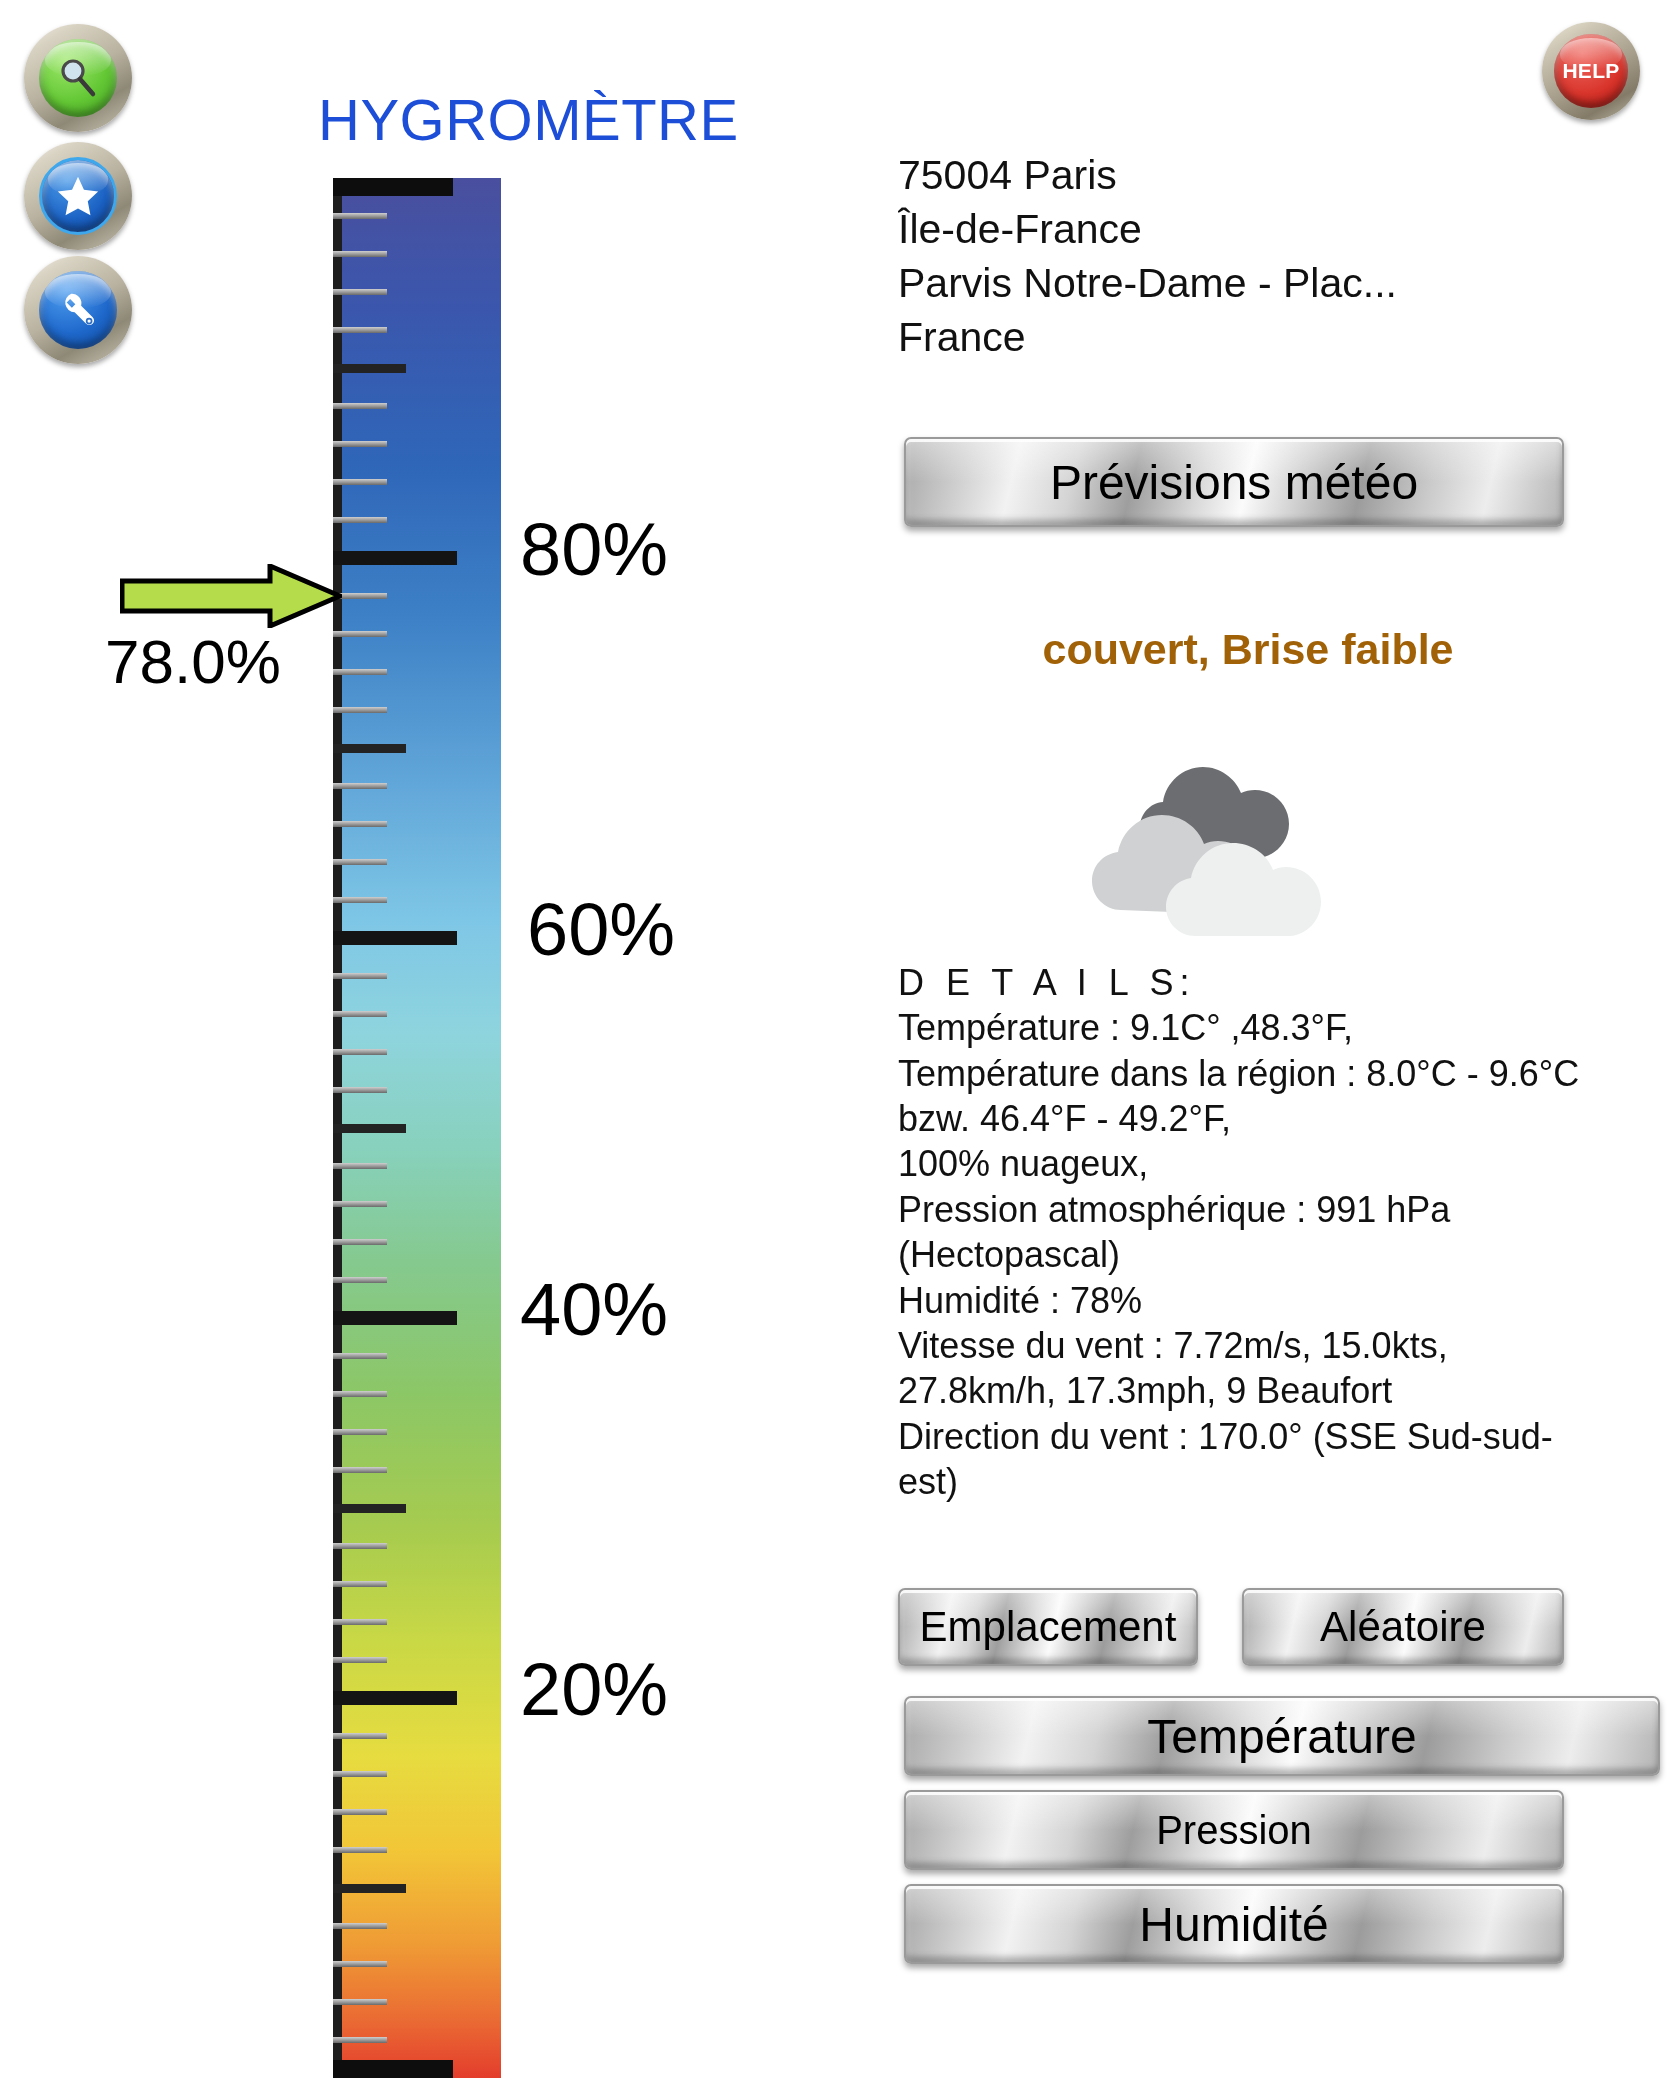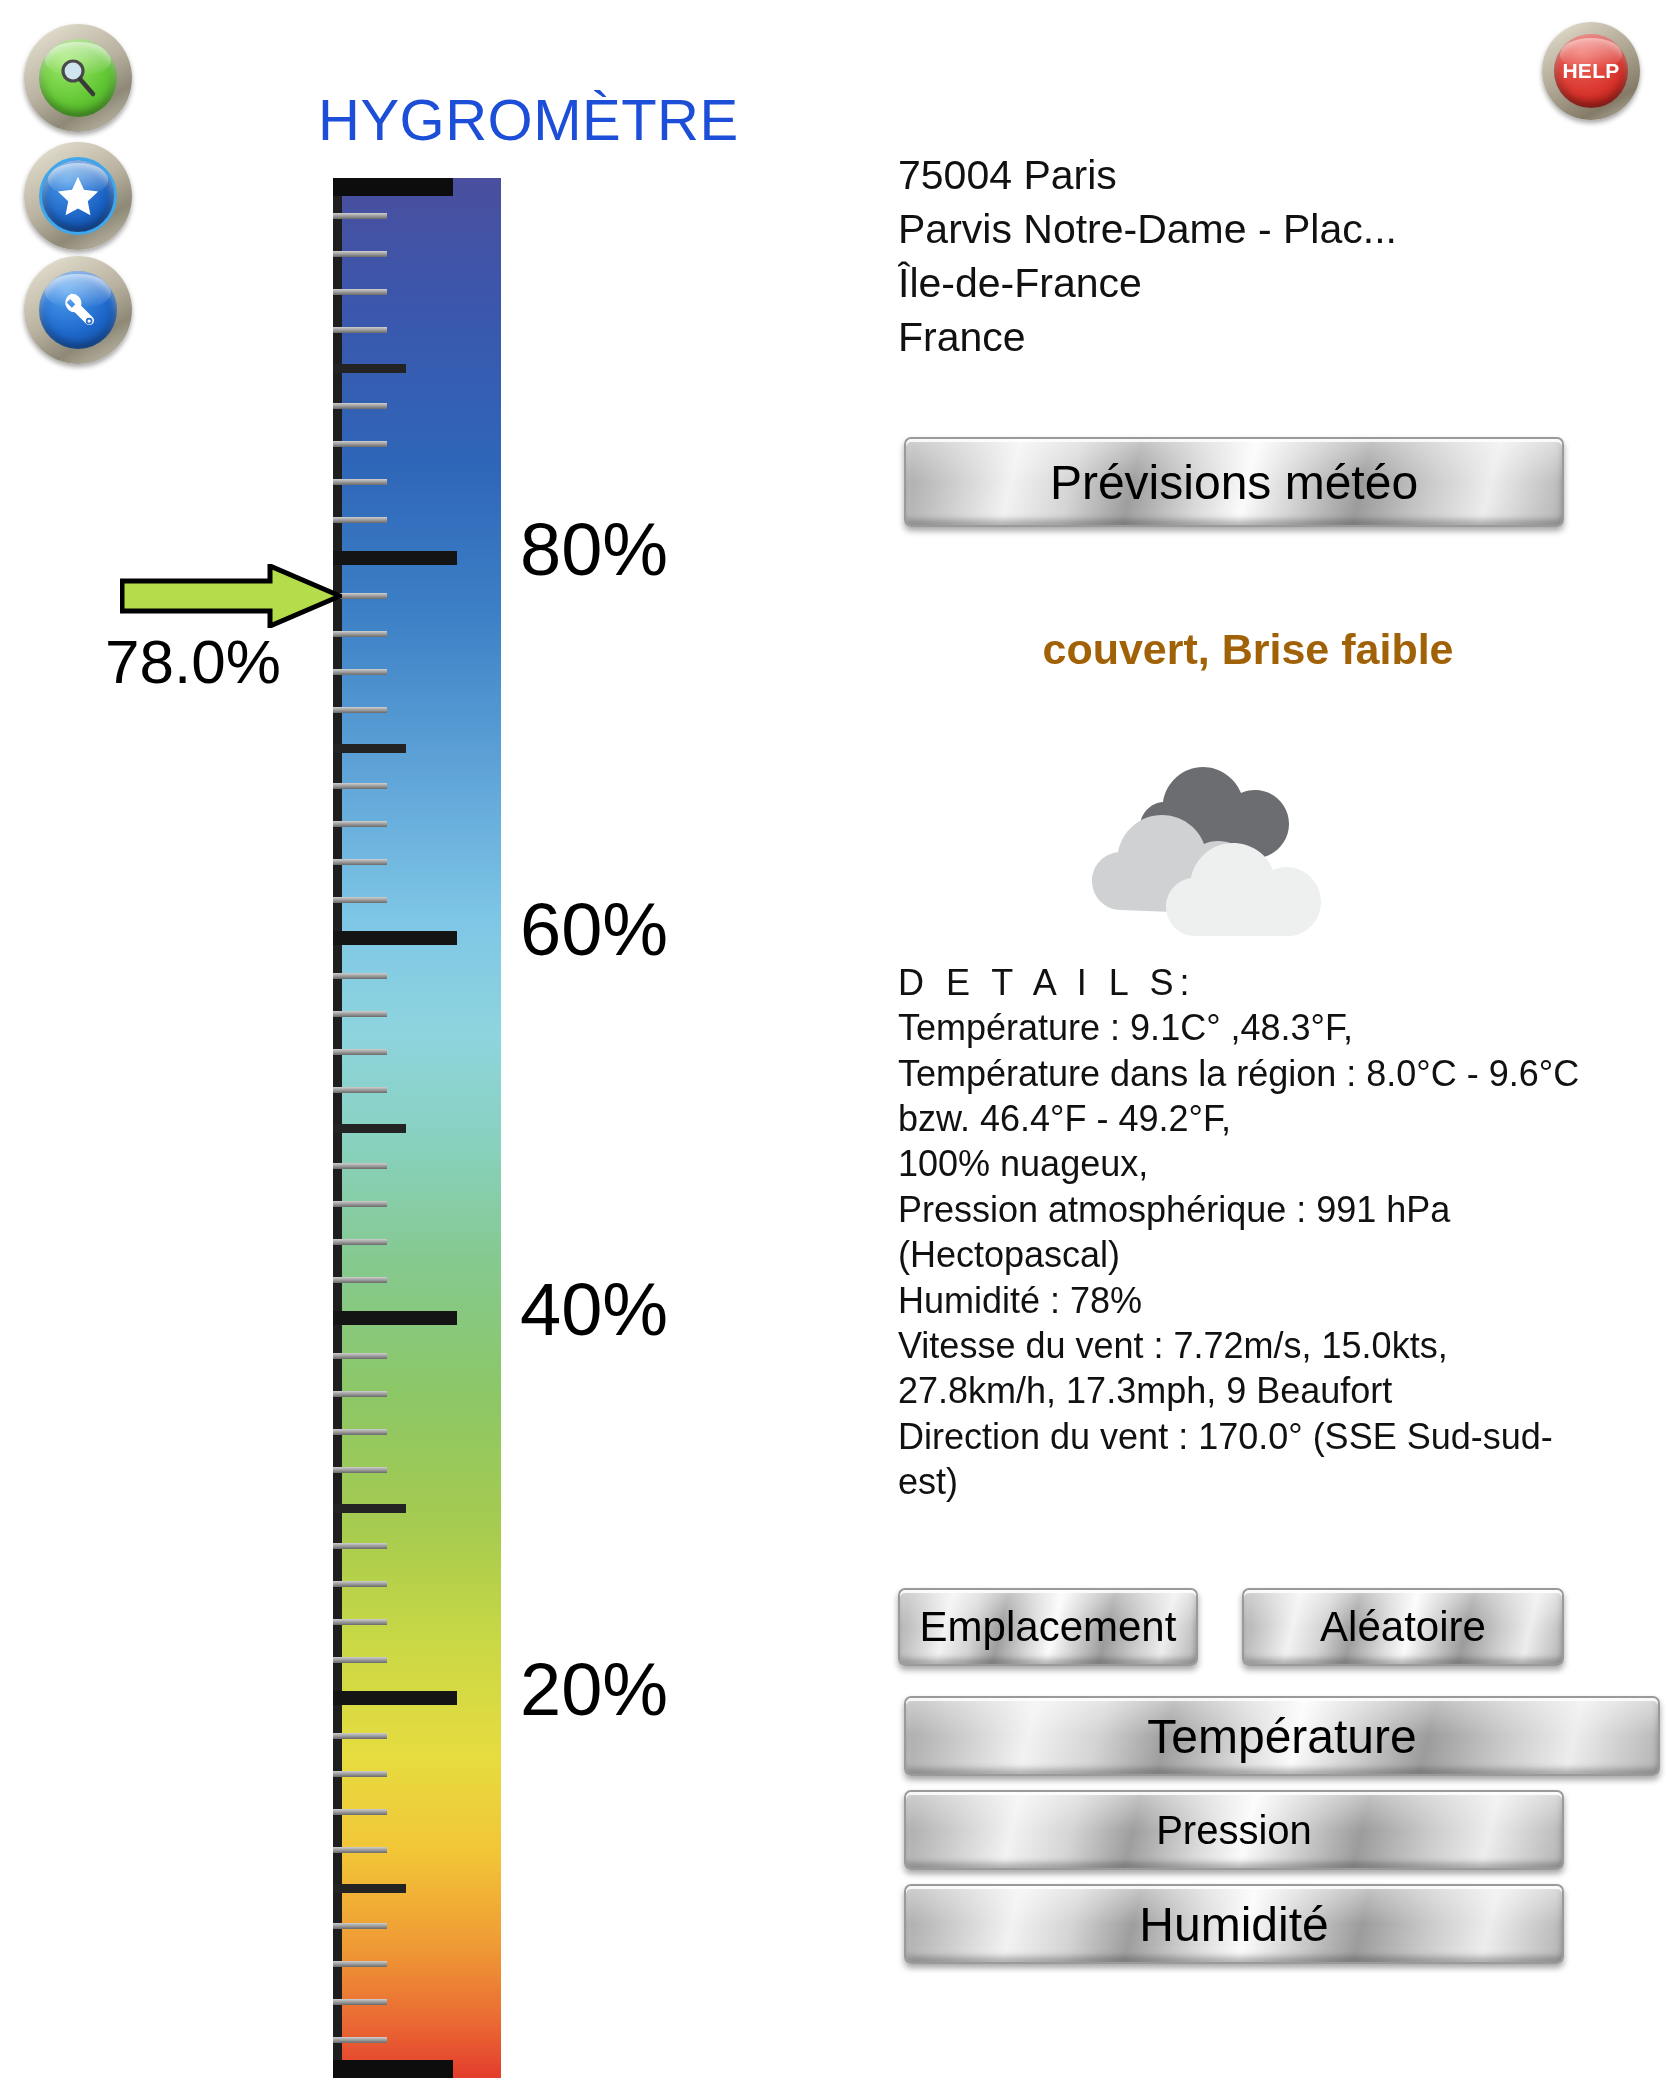--- a/index.html
+++ b/index.html
@@ -284,36 +284,36 @@
         <div class="tick mid" style="top: 186px;"></div>
         <div class="tick minor" style="top: 149px;"></div>
         <div class="tick minor" style="top: 111px;"></div>
         <div class="tick minor" style="top: 73px;"></div>
         <div class="tick minor" style="top: 35px;"></div>
         <div class="tick endcap" style="top: 0px;"></div>
       </div>
   </div>
   <div id="gauge-labels">
       <div class="tick-label" style="top: 513px;">80%</div>
-      <div class="tick-label" style="top: 893px;">60%</div>
+      <div class="tick-label" style="top: 893px; margin-left: 7px;">60%</div>
       <div class="tick-label" style="top: 1273px;">40%</div>
       <div class="tick-label" style="top: 1653px;">20%</div>
     </div>
 
   <svg id="marker-arrow" viewBox="0 0 222 64" style="top: 564px;">
     <polygon points="2,17 150,17 150,2 220,32 150,62 150,47 2,47" fill="#b5dc4a" stroke="#000000" stroke-width="5" stroke-linejoin="miter"></polygon>
   </svg>
   <div id="marker-value" style="top: 626px;">78.0%</div>
 
   <div id="right">
 
     <div id="address">
         <div class="addr-line">75004 Paris</div>
+        <div class="addr-line">Île-de-France</div>
         <div class="addr-line">Parvis Notre-Dame - Plac...</div>
-        <div class="addr-line">Île-de-France</div>
         <div class="addr-line">France</div>
       </div>
 
     <div class="metal-btn" id="btn-forecast">
       <div class="cap"></div>
       <span>Prévisions météo</span>
     </div>
 
     <div id="weather-cond">couvert, Brise faible</div>
 

